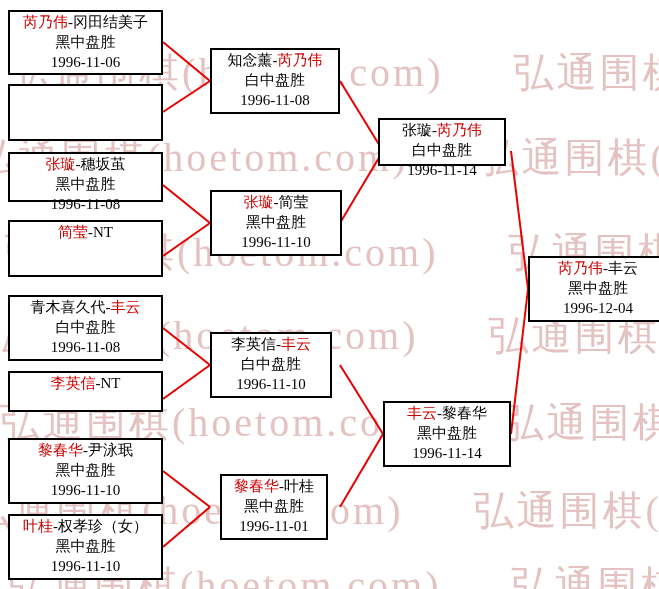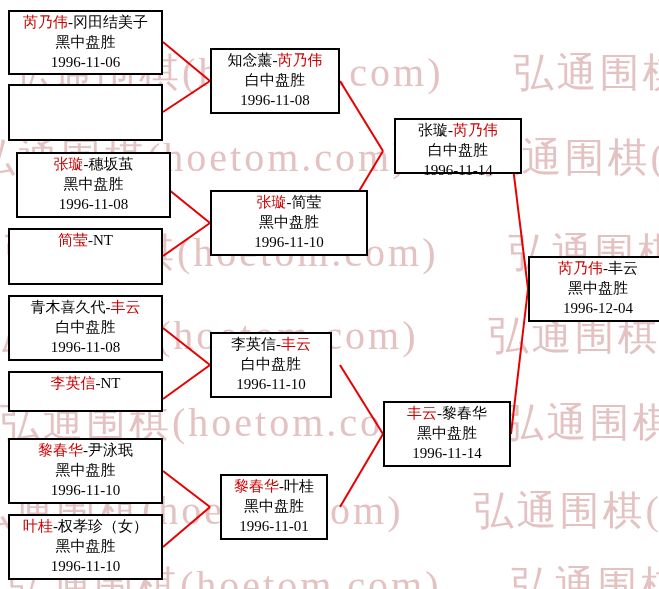--- a/index.html
+++ b/index.html
@@ -80,26 +80,26 @@
 
   <div class="box" style="left:8px;top:10px;width:155px;height:65px">
     <div class="line"><span></span><span class="win">芮乃伟</span><span>-冈田结美子</span></div>
     <div class="line">黑中盘胜</div>
     <div class="line">1996-11-06</div>
   </div>
   <div class="box" style="left:8px;top:84px;width:155px;height:57px">
     <div class="line"></div>
     <div class="line"></div>
   </div>
-  <div class="box" style="left:16px;top:152px;width:155px;height:66px">
+  <div class="box" style="left:8px;top:152px;width:155px;height:50px">
     <div class="line"><span></span><span class="win">张璇</span><span>-穗坂茧</span></div>
     <div class="line">黑中盘胜</div>
     <div class="line">1996-11-08</div>
   </div>
-  <div class="box" style="left:8px;top:228px;width:155px;height:57px">
+  <div class="box" style="left:8px;top:220px;width:155px;height:57px">
     <div class="line"><span></span><span class="win">简莹</span><span>-NT</span></div>
     <div class="line"></div>
     <div class="line"></div>
   </div>
   <div class="box" style="left:8px;top:295px;width:155px;height:66px">
     <div class="line"><span>青木喜久代-</span><span class="win">丰云</span><span></span></div>
     <div class="line">白中盘胜</div>
     <div class="line">1996-11-08</div>
   </div>
   <div class="box" style="left:8px;top:371px;width:155px;height:41px">
@@ -116,37 +116,37 @@
     <div class="line"><span></span><span class="win">叶桂</span><span>-权孝珍（女）</span></div>
     <div class="line">黑中盘胜</div>
     <div class="line">1996-11-10</div>
   </div>
 
   <div class="box" style="left:210px;top:48px;width:130px;height:66px">
     <div class="line"><span>知念薰-</span><span class="win">芮乃伟</span><span></span></div>
     <div class="line">白中盘胜</div>
     <div class="line">1996-11-08</div>
   </div>
-  <div class="box" style="left:210px;top:190px;width:158px;height:66px">
+  <div class="box" style="left:210px;top:190px;width:132px;height:66px">
     <div class="line"><span></span><span class="win">张璇</span><span>-简莹</span></div>
     <div class="line">黑中盘胜</div>
     <div class="line">1996-11-10</div>
   </div>
   <div class="box" style="left:210px;top:332px;width:122px;height:66px">
     <div class="line"><span>李英信-</span><span class="win">丰云</span><span></span></div>
     <div class="line">白中盘胜</div>
     <div class="line">1996-11-10</div>
   </div>
   <div class="box" style="left:220px;top:474px;width:108px;height:66px">
     <div class="line"><span></span><span class="win">黎春华</span><span>-叶桂</span></div>
     <div class="line">黑中盘胜</div>
     <div class="line">1996-11-01</div>
   </div>
 
-  <div class="box" style="left:394px;top:118px;width:128px;height:56px">
+  <div class="box" style="left:378px;top:118px;width:128px;height:48px">
     <div class="line"><span>张璇-</span><span class="win">芮乃伟</span><span></span></div>
     <div class="line">白中盘胜</div>
     <div class="line">1996-11-14</div>
   </div>
   <div class="box" style="left:383px;top:401px;width:128px;height:66px">
     <div class="line"><span></span><span class="win">丰云</span><span>-黎春华</span></div>
     <div class="line">黑中盘胜</div>
     <div class="line">1996-11-14</div>
   </div>
 

